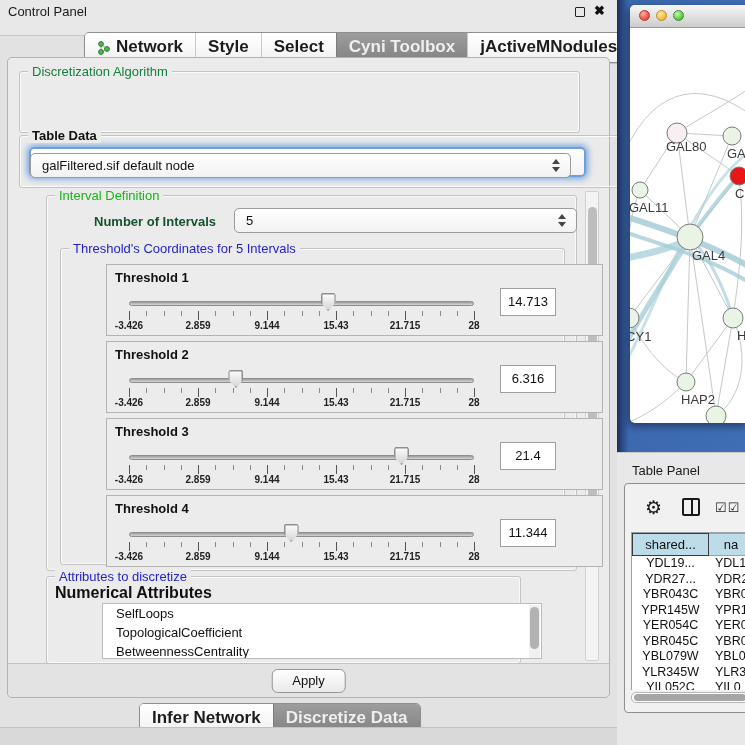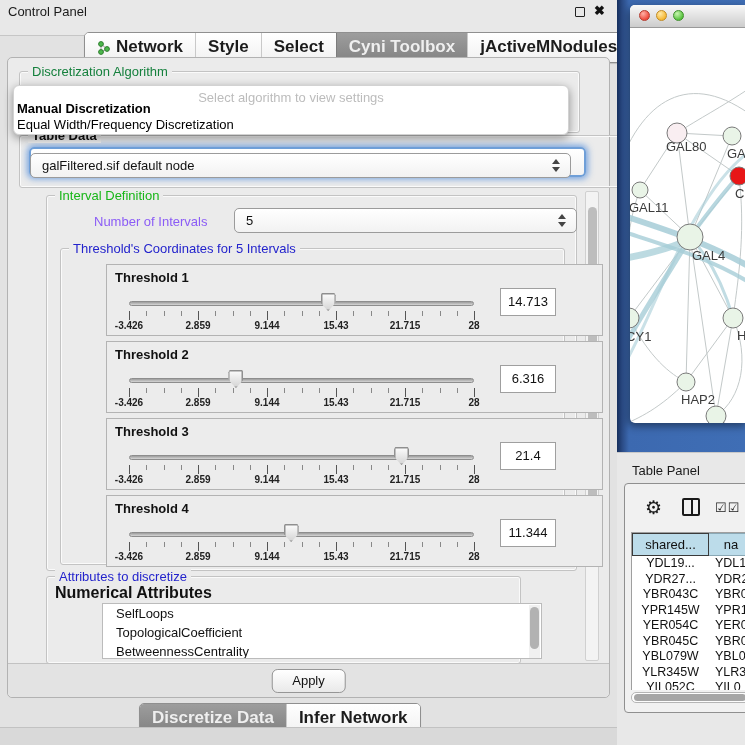--- a/index.html
+++ b/index.html
@@ -128,44 +128,39 @@
         </div>
       </div>
 
     <div id="cp-main">
 
       <div class="group" style="left:11px; top:13px; width:561px; height:62px;">
         <span class="legend gray">Discretization Algorithm</span>
       </div>
       <div id="algo-combo" class="combo"></div>
 
-      <div id="algo-popup">
-        <div class="popup-hint">Select algorithm to view settings</div>
-      <div class="popup-opt bold" style="top: 15px;">Manual Discretization</div>
-          <div class="popup-opt" style="top: 31px;">Equal Width/Frequency Discretization</div>
-        </div>
 
       <div class="group" style="left:11px; top:77px; width:671px; height:53px;">
         <span class="legend black">Table Data</span>
         <div class="combo" style="left:10px; top:17px; width:541px;">
           <span>galFiltered.sif default node</span>
           <span class="updown">
               <i class="up"></i>
               <i class="dn"></i>
             </span>
         </div>
       </div>
 
       <div class="vscroll" style="left:577px; top:133px; width:14px; height:470px;">
         <div class="vthumb" style="top:15px; width:9px; height:352px;"></div>
       </div>
 
       <div class="group" style="left:38px; top:137px; width:531px; height:376px;">
         <span class="legend green">Interval Definition</span>
-        <span style="position:absolute; left:47px; top:18px; font-size:13px; font-weight:normal; color:#8b5cf6;">Number of Intervals</span>
+        <span style="position:absolute; left:47px; top:18px; font-size:13px; font-weight:bold; color:#14532d;">Number of Intervals</span>
         <div class="combo" style="left:187px; top:12px; width:343px;">
           <span>5</span>
           <span class="updown">
               <i class="up"></i>
               <i class="dn"></i>
             </span>
         </div>
 
         <div class="group" style="left:13px; top:52px; width:505px; height:317px;">
           <span class="legend blue">Threshold's Coordinates for 5 Intervals</span>
@@ -319,25 +314,25 @@
           </div>
           </div>
       </div>
 
       <div id="apply-strip">
         <button id="apply-btn">Apply</button>
       </div>
     </div>
 
     <div id="bottom-tabs" class="tabgroup">
+        <div class="tab">
+          <span>Infer Network</span>
+        </div>
         <div class="tab selected">
           <span>Discretize Data</span>
-        </div>
-        <div class="tab">
-          <span>Infer Network</span>
         </div>
       </div>
     <div id="below-strip"></div>
   </div>
 
   <div id="desktop"></div>
   <div id="net-window">
     <div id="net-titlebar">
       <span class="light red"></span>
       <span class="light yellow"></span>

